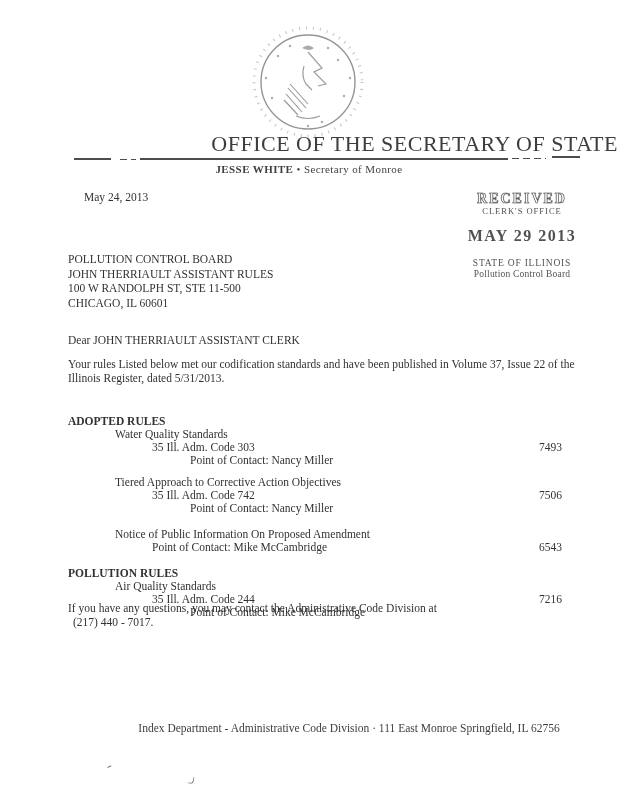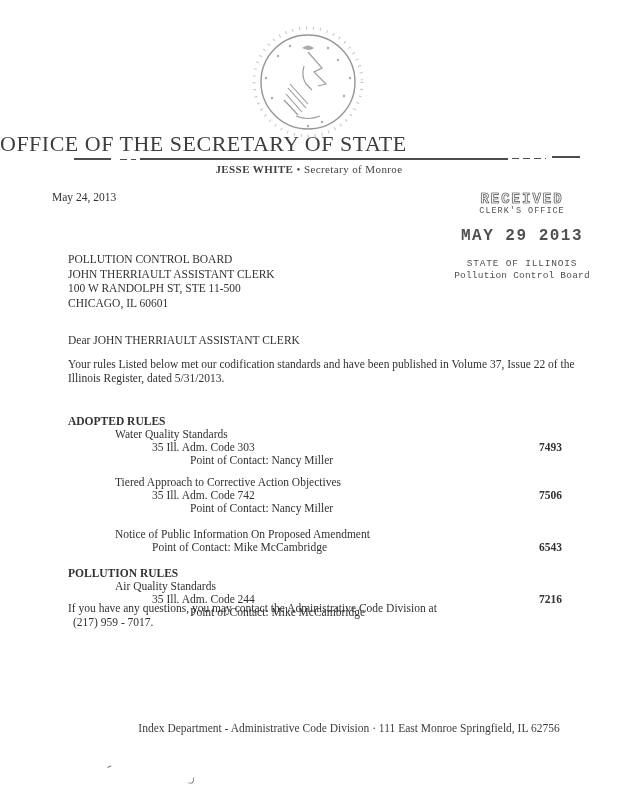--- a/index.html
+++ b/index.html
@@ -9,61 +9,61 @@
     position:relative;
     font-family:"Liberation Serif","DejaVu Serif",serif;
     color:#2e2e2e;
     overflow:hidden;
   }
   .scan{filter:contrast(.95);}
   
   .seal{position:absolute;left:238px;top:26px;width:140px;height:112px;opacity:.72;}
   .hdr-title{
     position:absolute;left:0;top:131px;width:618px;
-    text-align:left;font-size:22px;letter-spacing:.5px;color:#3a3a3a;
+    text-align:right;font-size:22px;letter-spacing:.5px;color:#3a3a3a;
   }
   .rule-seg{position:absolute;background:#4a4a4a;height:2px;}
   .seg-a{left:74px;top:158px;width:37px;}
   .seg-b{left:120px;top:159px;width:7px;height:1px;}
   .seg-c{left:131px;top:159px;width:5px;height:1px;}
   .seg-main{left:140px;top:158px;width:368px;height:1.5px;}
   .seg-d{left:512px;top:158px;width:34px;height:1px;
     background:repeating-linear-gradient(90deg,#4a4a4a 0 7px,transparent 7px 11px);}
   .seg-e{left:552px;top:156px;width:28px;}
   .hdr-sub{
     position:absolute;left:0;top:163px;width:618px;text-align:center;
     font-size:11px;color:#3d3d3d;letter-spacing:.4px;
   }
   .hdr-sub b{font-weight:bold;margin-top:43px;}
   
   .stamp{
     position:absolute;left:452px;top:191px;width:140px;
     text-align:center;color:#4f4f4f;
-    font-family:Liberation Mono, monospace;
+    font-family:Liberation Serif, serif;
   }
   .stamp .l1{font-size:14px;font-weight:bold;letter-spacing:2px;
     -webkit-text-stroke:.6px #4f4f4f;color:#fff;text-shadow:0 0 1px #4f4f4f;}
   .stamp .l2{font-size:8.5px;letter-spacing:1px;margin-top:-1px;}
   .stamp .l3{font-size:16px;font-weight:bold;letter-spacing:1.5px;margin-top:11px;}
   .stamp .l4{font-size:9.5px;letter-spacing:.8px;margin-top:13px;}
   .stamp .l5{font-size:9.5px;letter-spacing:.2px;margin-top:1px;}
   
   .txt{font-size:11.5px;line-height:14px;}
-  .date{position:absolute;left:52px;top:190px;}
+  .date{position:absolute;left:84px;top:190px;}
   .recipient{position:absolute;left:68px;top:252px;}
   .recipient div{margin-bottom:.5px;}
   .salutation{position:absolute;left:68px;top:333px;}
   .intro{position:absolute;left:68px;top:357px;width:508px;}
   .rules{position:absolute;left:68px;top:395px;width:510px;margin-top:20px;}
   .sec-head{font-weight:bold;font-size:11.5px;line-height:13px;}
   .r-title{margin-left:47px;line-height:13px;}
   .r-code{margin-left:84px;line-height:13px;position:relative;}
   .r-contact{margin-left:122px;line-height:13px;}
   .r-contact2{margin-left:84px;line-height:13px;position:relative;}
-  .pageno{position:absolute;left:387px;top:0;font-weight:bold;}
+  .pageno{position:absolute;left:387px;top:0;}
   .gap-s{height:9px;}
   .gap-m{height:13px;}
   .closing{position:absolute;left:68px;top:601px;width:508px;}
   .closing .ph{padding-left:5px;}
   .footer{position:absolute;left:0;top:722px;width:618px;text-align:center;font-size:11.5px;color:#3a3a3a;margin-left:40px;}
   
   .art1{position:absolute;left:108px;top:766px;width:4px;height:3px;border-top:1.5px solid #777;transform:rotate(-25deg);}
   .art2{position:absolute;left:188px;top:776px;width:5px;height:7px;border-right:1.5px solid #777;border-bottom:1px solid #888;transform:rotate(12deg);border-radius:0 0 4px 0;}
 </style>
 </head>
@@ -116,21 +116,21 @@
   <div class="l2">CLERK'S OFFICE</div>
   <div class="l3">MAY 29 2013</div>
   <div class="l4">STATE OF ILLINOIS</div>
   <div class="l5">Pollution Control Board</div>
 </div>
 
 <div class="txt date">May 24, 2013</div>
 
 <div class="txt recipient">
   <div>POLLUTION CONTROL BOARD</div>
-  <div>JOHN THERRIAULT ASSISTANT CLERK</div>
+  <div>JOHN THERRIAULT ASSISTANT RULES</div>
   <div>100 W RANDOLPH ST, STE 11-500</div>
   <div>CHICAGO, IL   60601</div>
 </div>
 
 <div class="txt salutation">Dear JOHN THERRIAULT ASSISTANT CLERK</div>
 
 <div class="txt intro">Your rules Listed below met our codification standards and have been published in Volume 37, Issue 22 of the Illinois Register, dated 5/31/2013.</div>
 
 <div class="txt rules">
   <div class="sec-head">ADOPTED RULES</div>
@@ -173,19 +173,19 @@
     <div class="r-code">
       <span>35 Ill. Adm. Code 244</span>
       <span class="pageno">7216</span>
     </div>
     <div class="r-contact">Point of Contact: Mike McCambridge</div>
   </div>
 </div>
 
 <div class="txt closing">
   <div>If you have any questions, you may contact the Administrative Code Division at</div>
-  <div class="ph">(217) 959 - 7017.</div>
+  <div class="ph">(217) 440 - 7017.</div>
 </div>
 
 <div class="footer">Index Department - Administrative Code Division · 111 East Monroe Springfield, IL   62756</div>
 
 <div class="art1"></div>
 <div class="art2"></div>
 
 </body></html>

